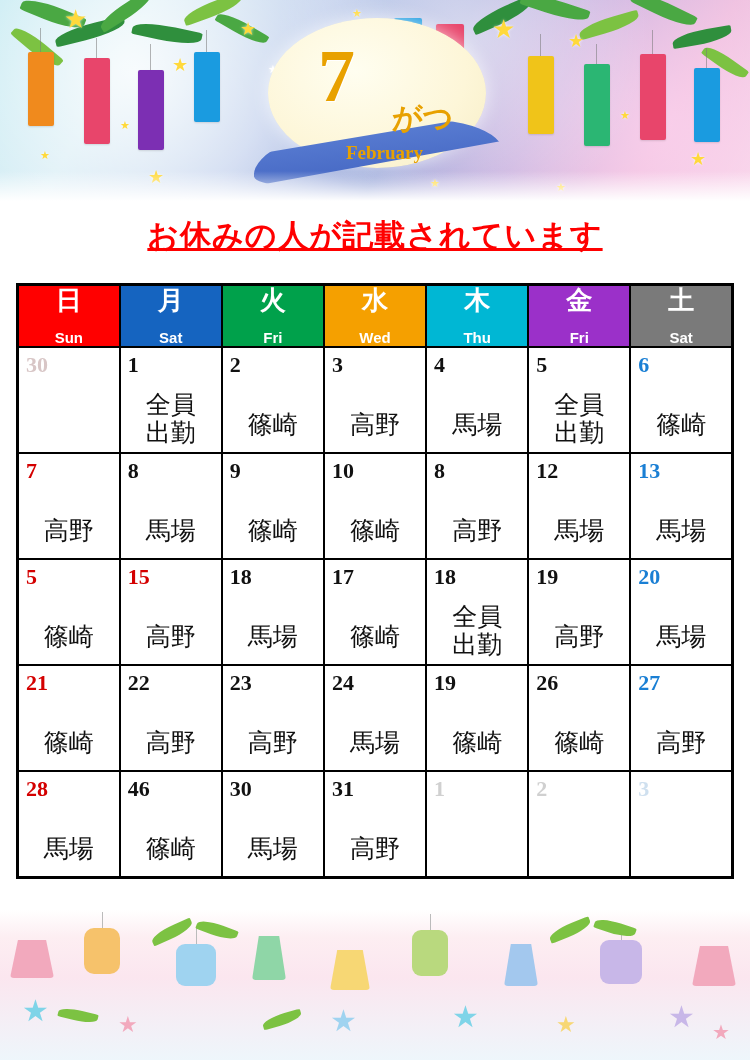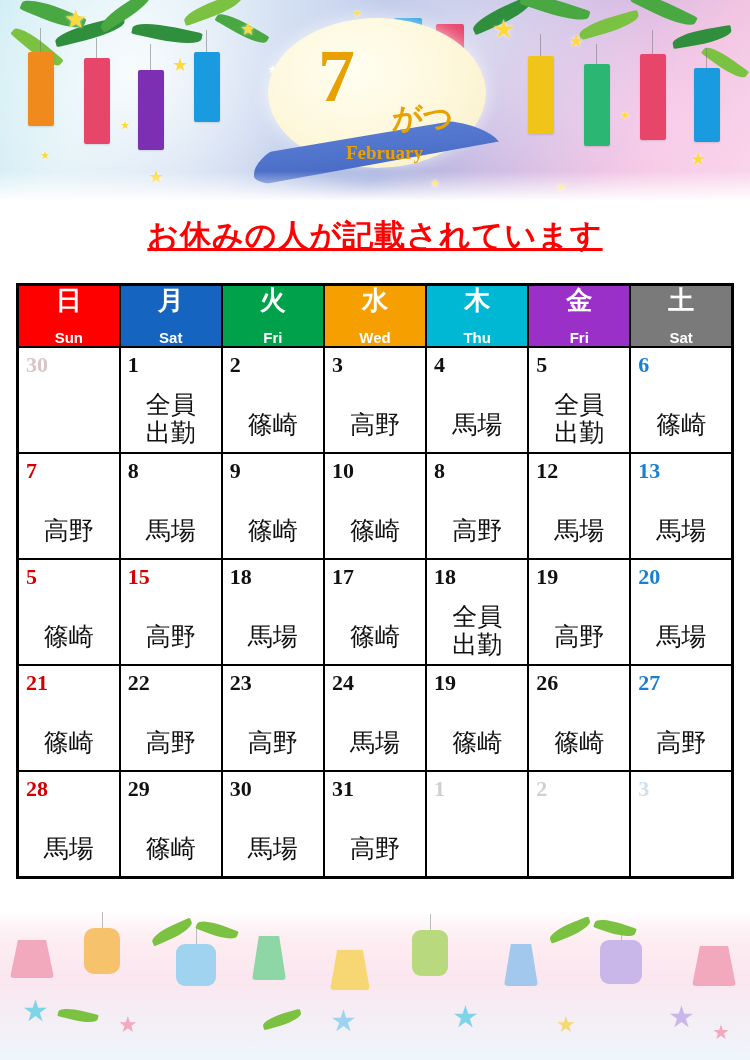--- a/index.html
+++ b/index.html
@@ -437,21 +437,21 @@
     </tr>
 
     <tr>
       <td>
         <span class="dnum sun">28</span>
         <span class="names">
           <span class="ln">馬場</span>
         </span>
       </td>
       <td>
-        <span class="dnum">29</span>
+        <span class="dnum">46</span>
         <span class="names">
           <span class="ln">篠崎</span>
         </span>
       </td>
       <td>
         <span class="dnum">30</span>
         <span class="names">
           <span class="ln">馬場</span>
         </span>
       </td>

